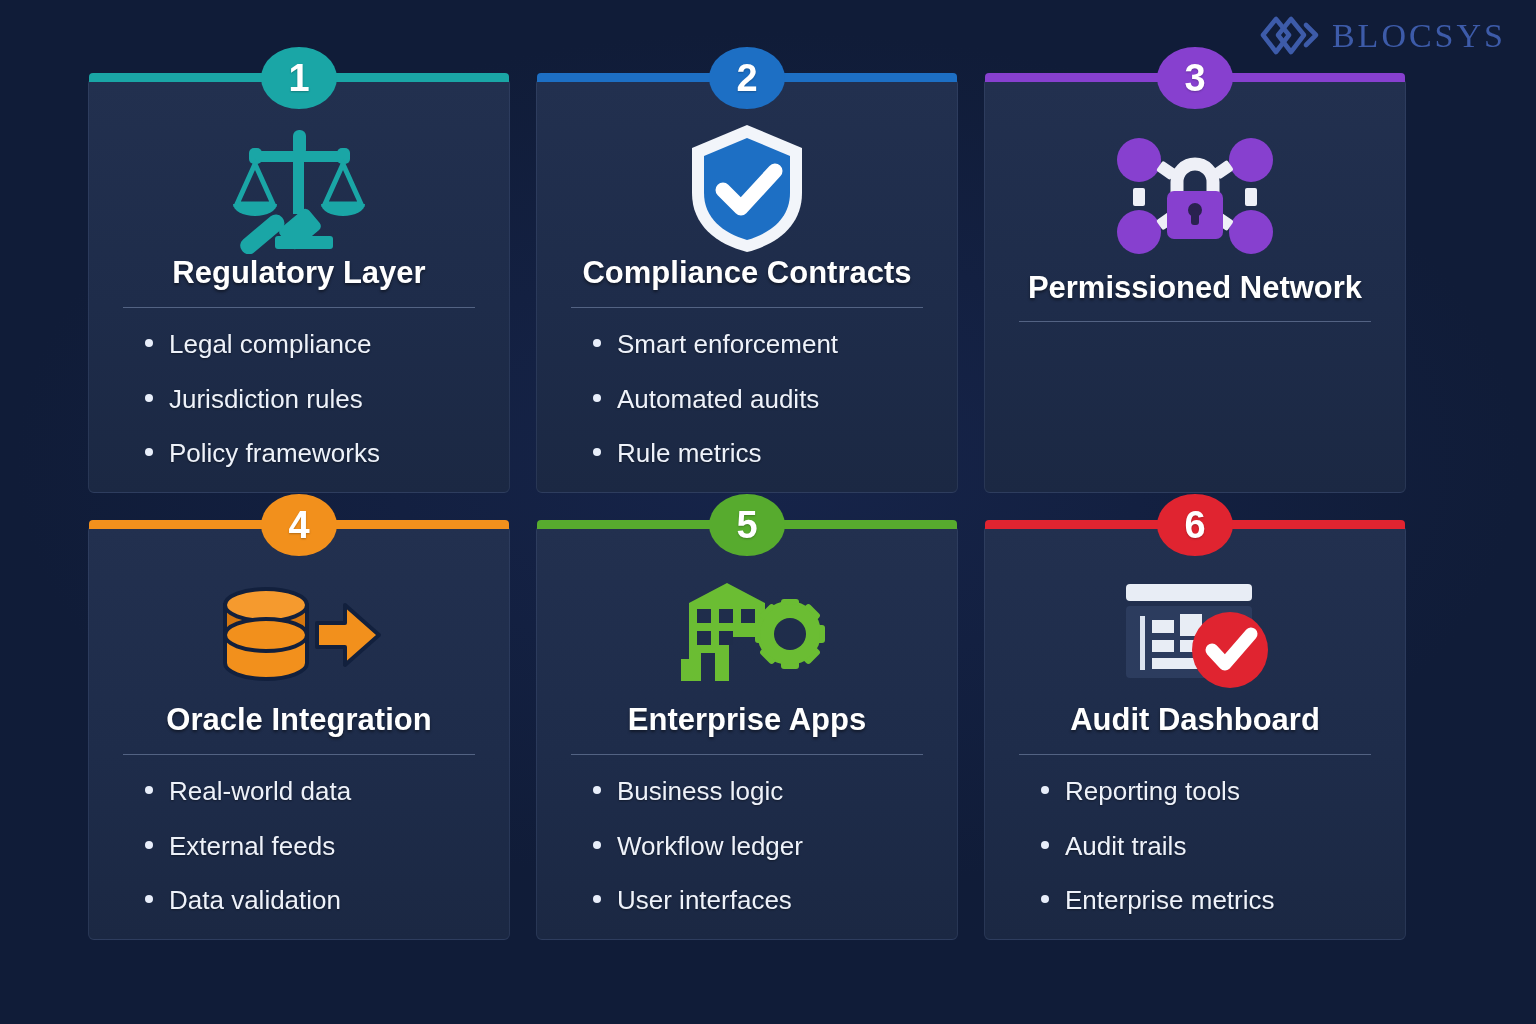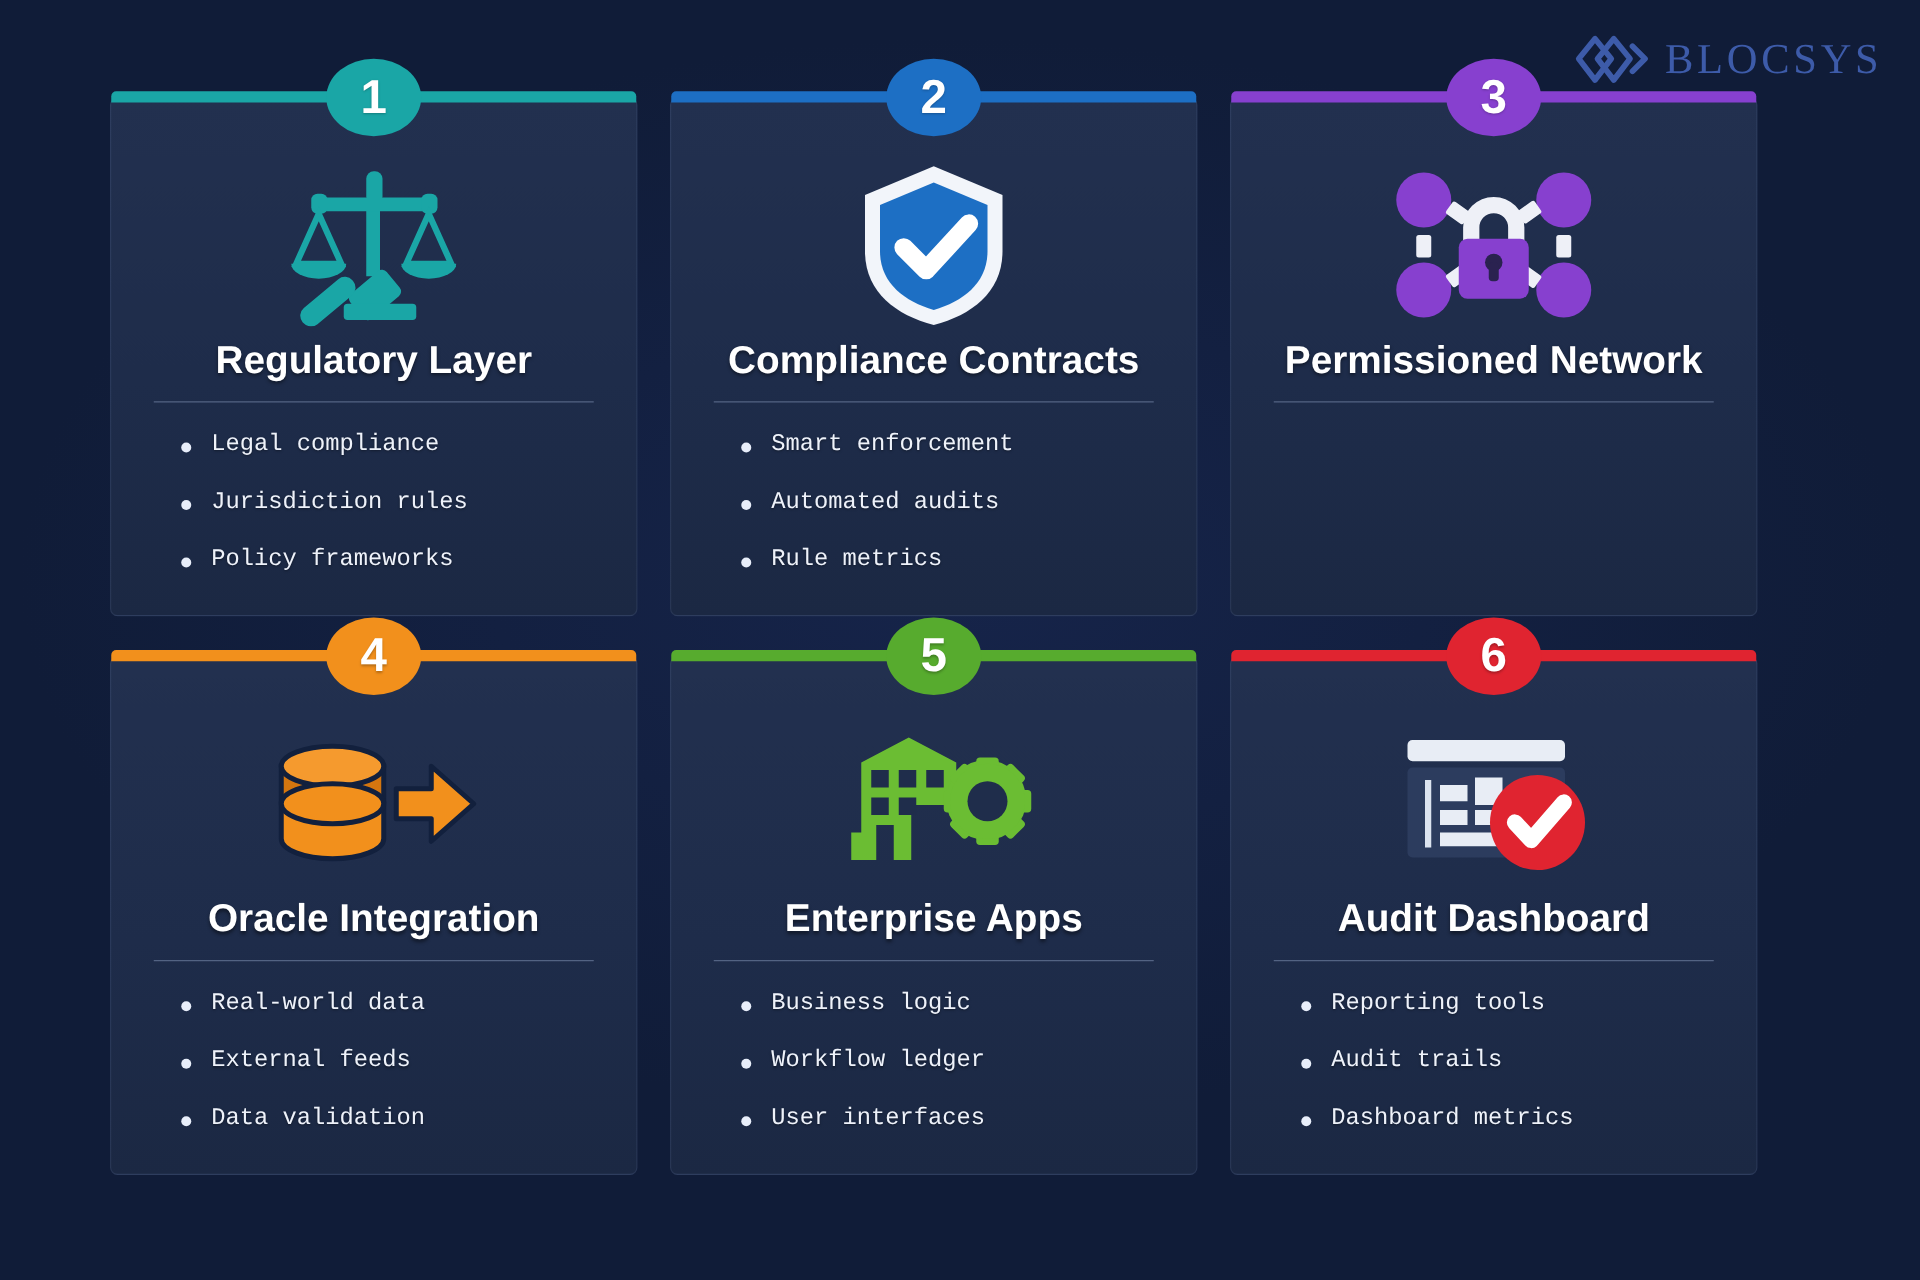--- a/index.html
+++ b/index.html
@@ -15,21 +15,21 @@
     background: #101c38;
     background-image:
       radial-gradient(ellipse 70% 60% at 50% 45%, #16244a 0%, #101c38 70%),
       linear-gradient(160deg, #0e1a33 0%, #111d3a 50%, #0d1830 100%);
     position: relative;
   }
 
   
   .brand {
     position: absolute;
-    top: 26px;
+    top: 14px;
     right: 30px;
     display: flex;
     align-items: center;
     gap: 12px;
   }
   .brand-mark { display: block; }
   .brand-text {
     font-family: "Liberation Serif", serif;
     font-size: 34px;
     letter-spacing: 3px;
@@ -117,26 +117,25 @@
   }
 
   .bullets {
     list-style: none;
     margin-top: 22px;
     width: 100%;
     padding-left: 46px;
   }
   .bullets li {
     position: relative;
-    font-size: 19px;
+    font-size: 26px;
     color: #eef2fa;
     line-height: 1.2;
     margin-bottom: 23px;
     text-shadow: 0 1px 2px rgba(0,0,0,0.4);
-    font-family: Liberation Mono, monospace;
   }
   .bullets li::before {
     content: "";
     position: absolute;
     left: -24px;
     top: 10px;
     width: 8px;
     height: 8px;
     border-radius: 50%;
     background: #e8eefa;
@@ -314,17 +313,17 @@
         </g>
         <circle cx="110" cy="72" r="38" fill="#e02430"></circle>
         <path d="M92 72 L105 86 L131 56" fill="none" stroke="#ffffff" stroke-width="13" stroke-linecap="round" stroke-linejoin="round"></path>
       </svg>
     </div>
     <div class="card-title">Audit Dashboard</div>
     <div class="title-divider"></div>
     <ul class="bullets">
       <li>Reporting tools</li>
       <li>Audit trails</li>
-      <li>Dashboard metrics</li>
+      <li>Enterprise metrics</li>
     </ul>
   </div>
 
 </div>
 
 </body></html>

